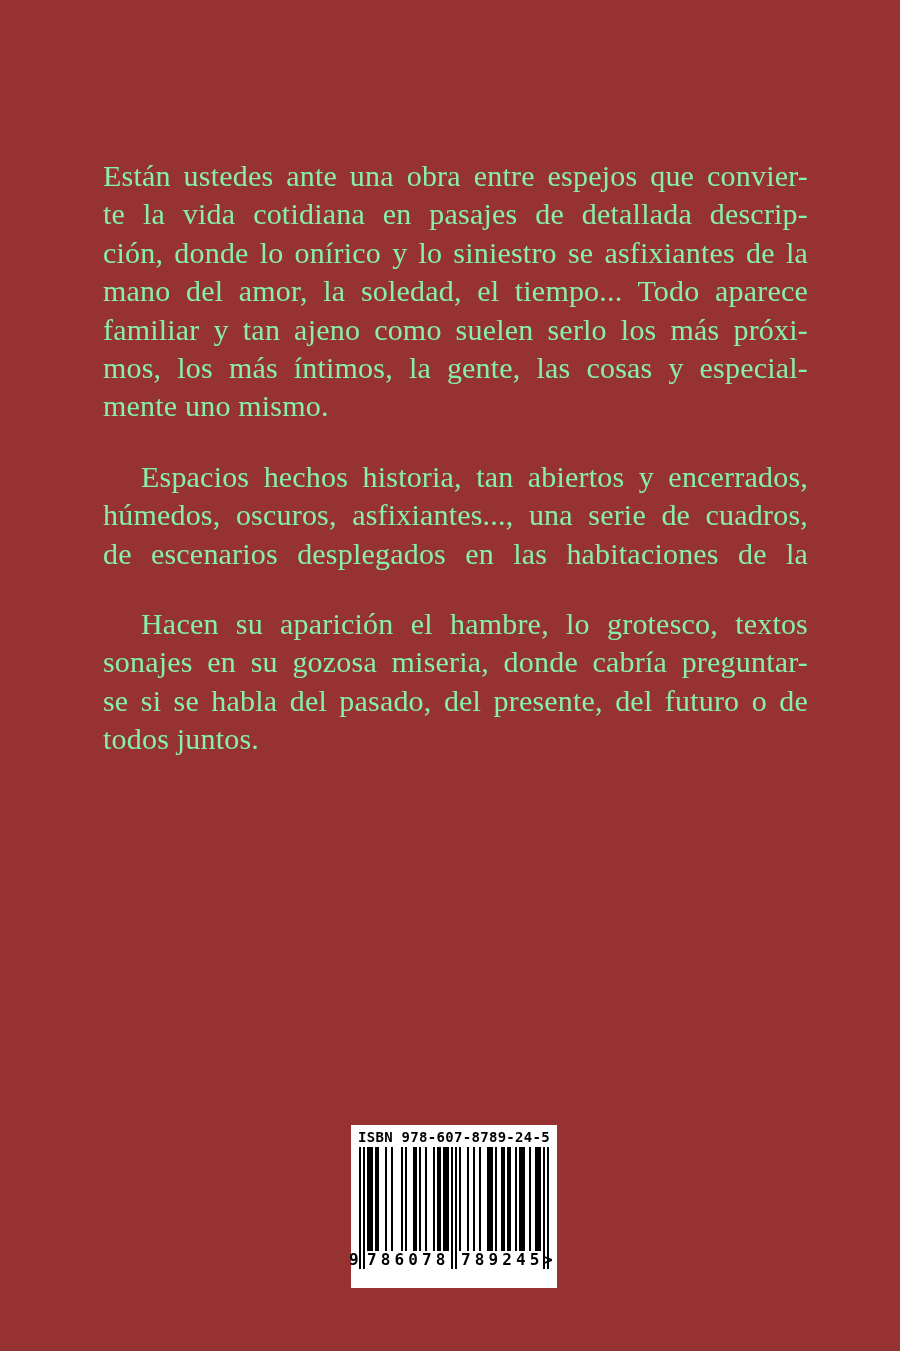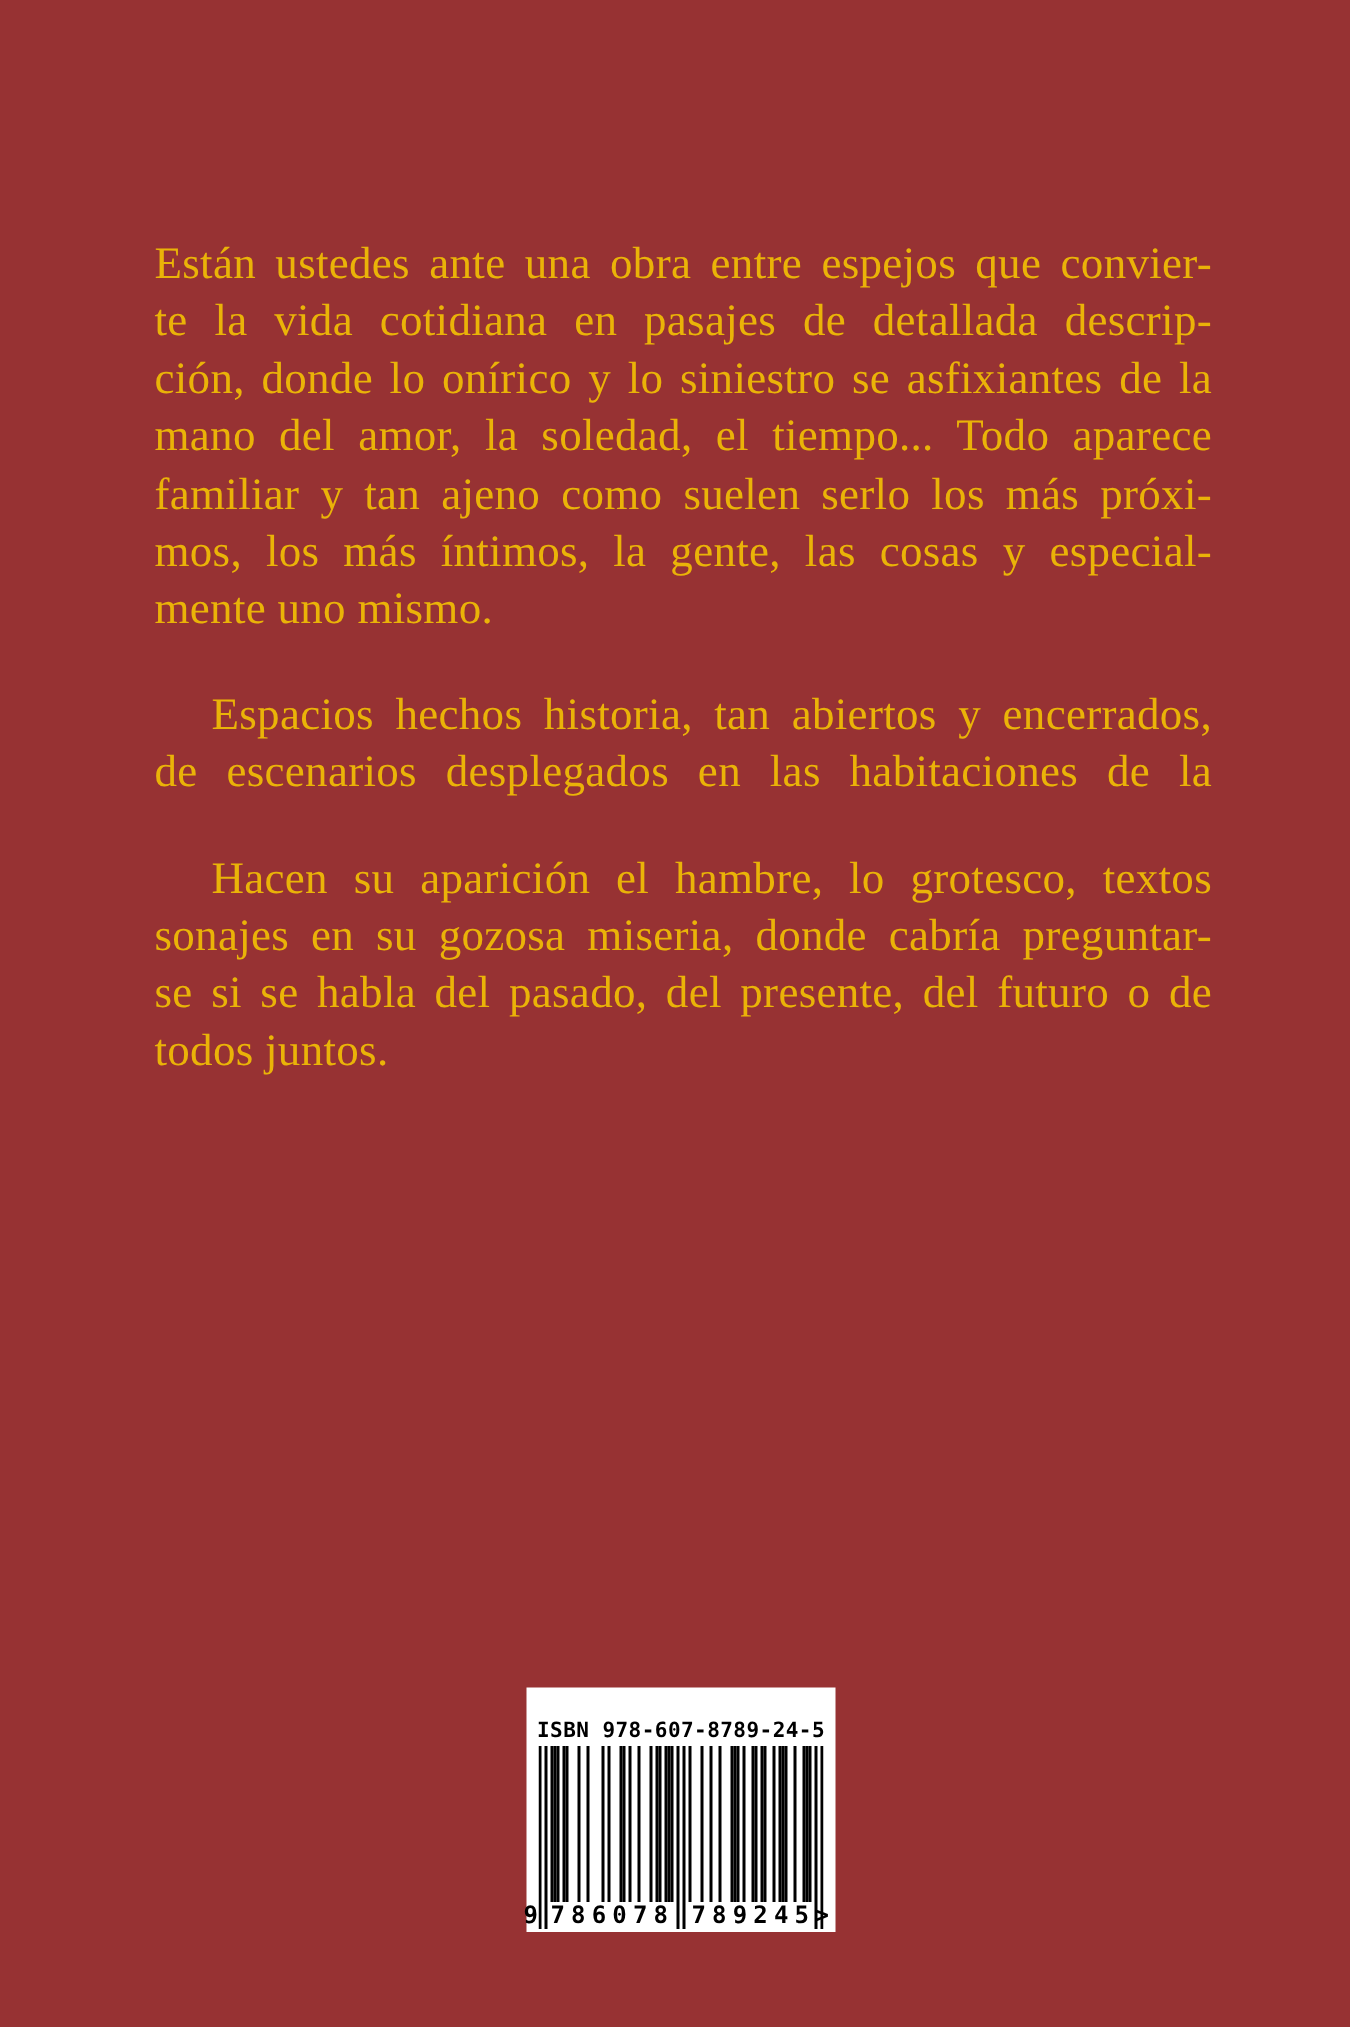--- a/index.html
+++ b/index.html
@@ -42,21 +42,21 @@
   }
   
   .barcode-box {
     position: absolute;
     left: 351px;
     top: 1125px;
     width: 206px;
     height: 163px;
     background: #ffffff;
     box-sizing: border-box;
-    padding-top: 20px;
+    padding-top: 3px;
   }
   .isbn-label {
     font-family: "DejaVu Sans Mono", monospace;
     font-size: 14px;
     font-weight: bold;
     letter-spacing: 0.3px;
     color: #000;
     text-align: center;
     height: 18px;
     line-height: 18px;
@@ -83,32 +83,33 @@
   .d-first { left: -10px; }
   .d-left  { left: 8px;   letter-spacing: 4.1px; }
   .d-right { left: 102px; letter-spacing: 4.1px; }
   .d-term  { left: 184px; }
 </style>
 </head>
 <body style="background: rgb(151, 50, 51);">
 
 <div class="cover">
 
-  <section class="synopsis" style="color: #eab308;">
+  <section class="synopsis" style="color: #86efac;">
       <div class="para">
         <div class="line">Están ustedes ante una obra entre espejos que convier-</div>
         <div class="line">te la vida cotidiana en pasajes de detallada descrip-</div>
         <div class="line">ción, donde lo onírico y lo siniestro se asfixiantes de la</div>
         <div class="line">mano del amor, la soledad, el tiempo... Todo aparece</div>
         <div class="line">familiar y tan ajeno como suelen serlo los más próxi-</div>
         <div class="line">mos, los más íntimos, la gente, las cosas y especial-</div>
         <div class="line last">mente uno mismo.</div>
       </div>
       <div class="para">
         <div class="line indent">Espacios hechos historia, tan abiertos y encerrados,</div>
+        <div class="line">húmedos, oscuros, asfixiantes..., una serie de cuadros,</div>
         <div class="line">de escenarios desplegados en las habitaciones de la</div>
       </div>
       <div class="para">
         <div class="line indent">Hacen su aparición el hambre, lo grotesco, textos</div>
         <div class="line">sonajes en su gozosa miseria, donde cabría preguntar-</div>
         <div class="line">se si se habla del pasado, del presente, del futuro o de</div>
         <div class="line last">todos juntos.</div>
       </div>
     </section>
 

